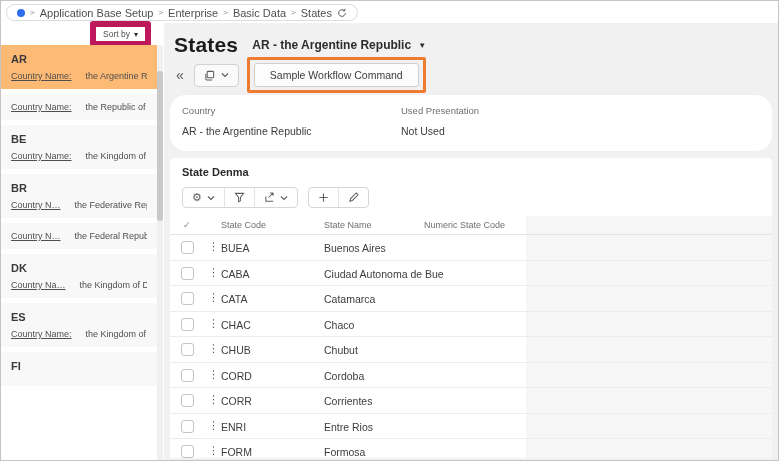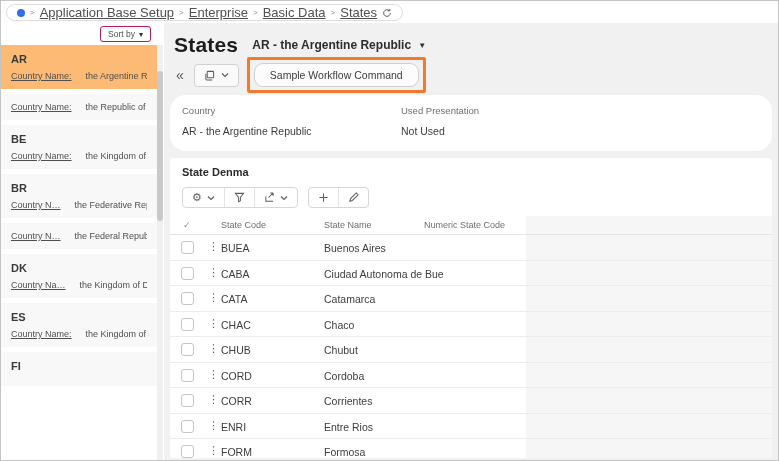--- a/index.html
+++ b/index.html
@@ -7,27 +7,27 @@
   body { font-family:"Liberation Sans", sans-serif; }
   .frame { position:relative; width:779px; height:461px; background:#ffffff;
            border:1px solid #c4c4c4; overflow:hidden; }
 
   
   .topbar { position:absolute; left:0; top:0; width:100%; height:22px; background:#fff; }
   .crumb-pill { position:absolute; left:5px; top:3px; height:17px; display:flex; align-items:center;
                 gap:5px; padding:0 10px; border:1px solid #dcdcdc; border-radius:9px; background:#fff; }
   .home-dot { width:8px; height:8px; border-radius:50%; }
   .crumb-sep { font-size:8px; color:#8a8a8a; }
-  .crumb-item { font-size:13px; color:#4f4f4f; white-space:nowrap;text-decoration:underline; }
+  .crumb-item { font-size:11px; color:#4f4f4f; white-space:nowrap; }
   .refresh { color:#5a5a5a; display:flex; align-items:center; }
 
   
   .sidebar { position:absolute; left:0; top:22px; width:162px; bottom:0; background:#fff; }
   .sort-row { height:22px; display:flex; justify-content:flex-end; align-items:center; padding-right:12px; }
-  .sort-btn { font-size:8.5px; color:#4c4c4c; border:1px solid #be185d; border-radius:3px;
+  .sort-btn { font-size:8.5px; color:#4c4c4c; border:6px solid #be185d; border-radius:3px;
               background:#fff; padding:2px 7px; display:flex; gap:4px; align-items:center; cursor:pointer; }
   .country-list { position:absolute; left:0; top:22px; right:6px; bottom:0; overflow:hidden; }
   .country-item { margin:0 0 5px 0; padding:8px 10px 8px 10px; background:#f8f8f8; cursor:pointer; }
   .country-item.selected { background:#fdba74; }
   .country-code { font-size:11px; font-weight:700; color:#3a3a3a; margin-bottom:6px; }
   .country-line { font-size:9px; color:#4f4f4f; white-space:nowrap; overflow:hidden; }
   .country-line .lbl { margin-right:14px;text-decoration:underline; }
   .side-scroll-track { position:absolute; right:0; top:22px; bottom:0; width:6px; background:#f0f0f0; }
   .side-scroll-thumb { position:absolute; right:0; top:26px; width:6px; height:150px; background:#c9c9c9; border-radius:3px; }
 
@@ -36,21 +36,21 @@
   .title-row { display:flex; align-items:center; gap:14px; padding:4px 0 2px 4px; }
   .page-title { font-size:21px; font-weight:700; color:#1c1c1c; letter-spacing:.2px; }
   .subtitle { font-size:12px; font-weight:700; color:#2d2d2d; display:flex; align-items:center; gap:7px; cursor:pointer; }
   .caret { font-size:8px; color:#2d2d2d; }
 
   .toolbar-row { display:flex; align-items:center; gap:8px; padding:2px 0 6px 4px; height:36px; }
   .collapse-btn { font-size:14px; color:#555; cursor:pointer; padding:0 2px; }
   .mini-btn { display:flex; align-items:center; gap:6px; border:1px solid #d2d2d2; border-radius:4px;
               background:#fafafa; padding:5px 9px; color:#5c5c5c; cursor:pointer; }
   .annotation { border:3px solid; border-radius:2px; padding:3px 4px; }
-  .wf-btn { border:1px solid #cfcfcf; border-radius:9px; background:#fcfcfc; padding:5px 15px;
+  .wf-btn { border:1px solid #cfcfcf; border-radius:3px; background:#fcfcfc; padding:5px 15px;
             font-size:10.5px; color:#3c3c3c; cursor:pointer; white-space:nowrap; }
 
   .card { background:#fff; border-radius:16px; }
   .details-card { position:relative; height:56px; padding:10px 12px; }
   .field { position:absolute; top:10px; }
   .field-label { font-size:9.5px; color:#6e6e6e; margin-bottom:9px; }
   .field-value { font-size:10.5px; color:#3c3c3c; }
   .field.col1 { left:12px; }
   .field.col2 { left:231px; }
 

